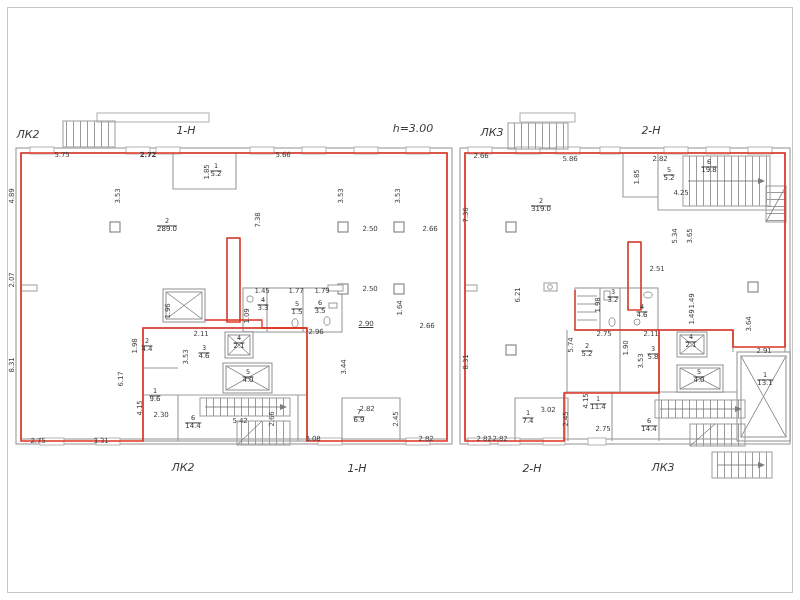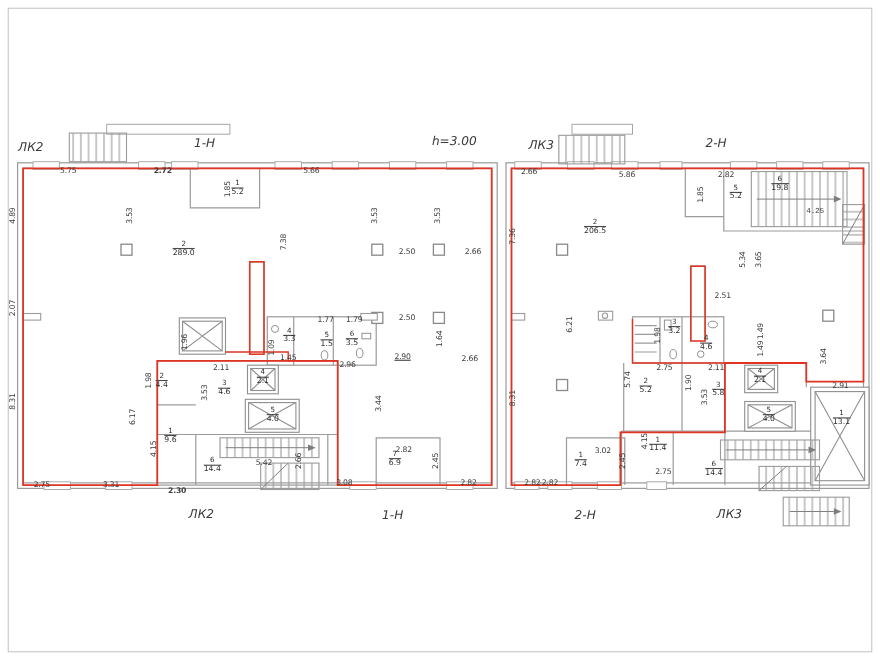--- a/index.html
+++ b/index.html
@@ -204,45 +204,45 @@
       <span class="dim v" style="left: 341px; top: 196px;">3.53</span>
       <span class="dim v" style="left: 398px; top: 196px;">3.53</span>
       <span class="dim" style="left: 370px; top: 229px;">2.50</span>
       <span class="dim" style="left: 430px; top: 229px;">2.66</span>
       <span class="dim" style="left: 370px; top: 289px;">2.50</span>
       <span class="dim" style="left: 366px; top: 324px; text-decoration: underline;">2.90</span>
       <span class="dim v" style="left: 400px; top: 308px;">1.64</span>
       <span class="dim" style="left: 427px; top: 326px;">2.66</span>
       <span class="dim v" style="left: 344px; top: 367px;">3.44</span>
       <span class="dim v" style="left: 168px; top: 311px;">1.96</span>
-      <span class="dim" style="left: 262px; top: 291px; margin-top: 34px;">1.45</span>
+      <span class="dim" style="left: 262px; top: 291px;">1.45</span>
       <span class="dim" style="left: 296px; top: 291px;">1.77</span>
       <span class="dim" style="left: 322px; top: 291px;">1.79</span>
       <span class="dim v" style="left: 247px; top: 316px;">1.09</span>
       <span class="dim" style="left: 316px; top: 332px;">2.96</span>
       <span class="dim" style="left: 201px; top: 334px;">2.11</span>
       <span class="dim v" style="left: 135px; top: 346px;">1.98</span>
       <span class="dim v" style="left: 186px; top: 357px;">3.53</span>
       <span class="dim v" style="left: 121px; top: 379px;">6.17</span>
       <span class="dim v" style="left: 140px; top: 408px;">4.15</span>
-      <span class="dim" style="left: 161px; top: 446px; font-weight: bold;">2.30</span>
+      <span class="dim" style="left: 161px; top: 415px;">2.30</span>
       <span class="dim" style="left: 240px; top: 421px;">5.42</span>
       <span class="dim v" style="left: 272px; top: 419px;">2.66</span>
       <span class="dim" style="left: 38px; top: 441px;">2.75</span>
       <span class="dim" style="left: 101px; top: 441px;">3.31</span>
       <span class="dim" style="left: 313px; top: 439px;">3.08</span>
       <span class="dim" style="left: 367px; top: 409px;">2.82</span>
       <span class="dim v" style="left: 396px; top: 419px;">2.45</span>
       <span class="dim" style="left: 426px; top: 439px;">2.82</span>
       <span class="dim" style="left: 484px; top: 439px;">2.82</span>
       <span class="dim" style="left: 481px; top: 156px;">2.66</span>
       <span class="dim" style="left: 570px; top: 159px;">5.86</span>
       <span class="dim" style="left: 660px; top: 159px;">2.82</span>
       <span class="dim v" style="left: 637px; top: 177px;">1.85</span>
-      <span class="dim" style="left: 741px; top: 193px; font-family: Liberation Mono, monospace;">4.25</span>
+      <span class="dim" style="left: 681px; top: 193px;">4.25</span>
       <span class="dim v" style="left: 466px; top: 215px;">7.36</span>
       <span class="dim v" style="left: 466px; top: 362px;">8.31</span>
       <span class="dim v" style="left: 518px; top: 295px;">6.21</span>
       <span class="dim v" style="left: 675px; top: 236px;">5.34</span>
       <span class="dim v" style="left: 690px; top: 236px;">3.65</span>
       <span class="dim" style="left: 657px; top: 269px;">2.51</span>
       <span class="dim v" style="left: 692px; top: 301px;">1.49</span>
       <span class="dim v" style="left: 692px; top: 317px;">1.49</span>
       <span class="dim v" style="left: 598px; top: 305px;">1.98</span>
       <span class="dim" style="left: 604px; top: 334px;">2.75</span>
@@ -302,21 +302,21 @@
       <span class="room" style="left: 193px; top: 423px;">
         <span class="rn">6</span>
         <span class="ra">14.4</span>
       </span>
       <span class="room" style="left: 359px; top: 417px;">
         <span class="rn">7</span>
         <span class="ra">6.9</span>
       </span>
       <span class="room" style="left: 541px; top: 206px;">
         <span class="rn">2</span>
-        <span class="ra">206.5</span>
+        <span class="ra">319.0</span>
       </span>
       <span class="room" style="left: 669px; top: 175px;">
         <span class="rn">5</span>
         <span class="ra">5.2</span>
       </span>
       <span class="room" style="left: 709px; top: 167px;">
         <span class="rn">6</span>
         <span class="ra">19.8</span>
       </span>
       <span class="room" style="left: 613px; top: 297px;">

